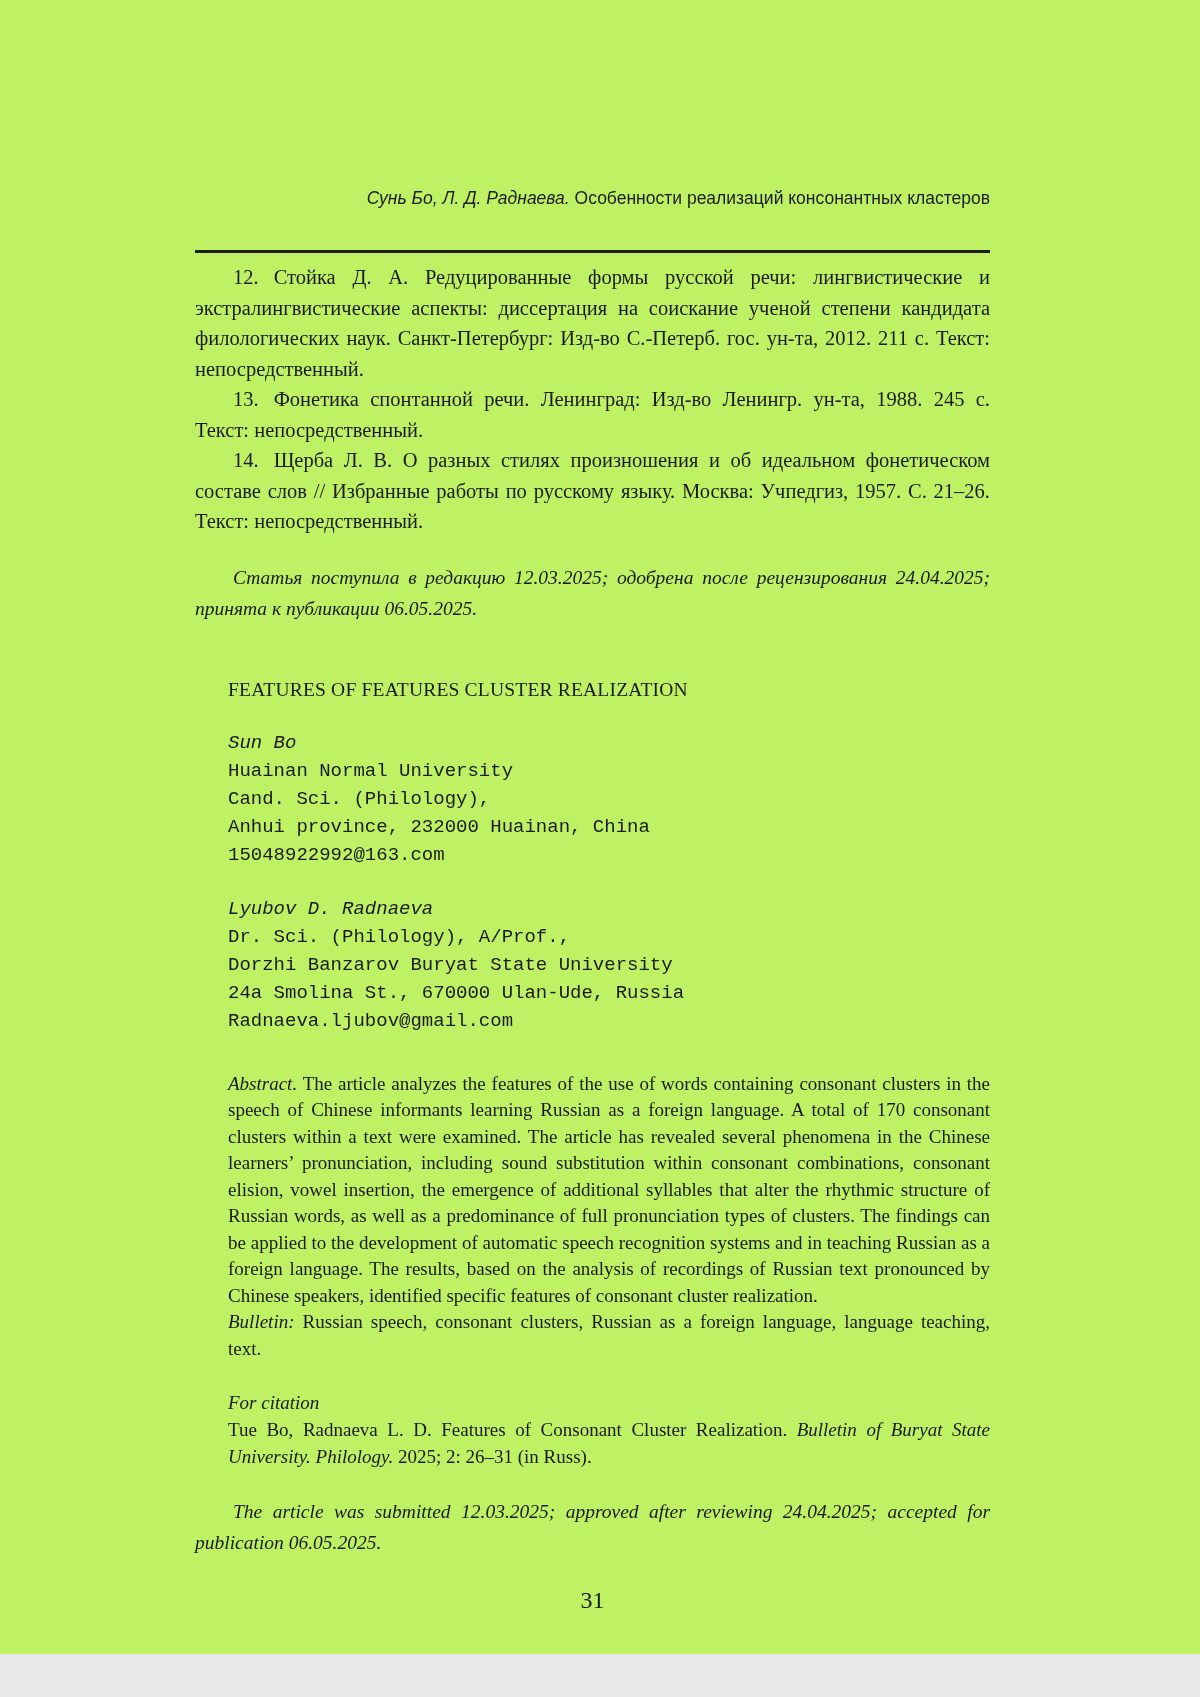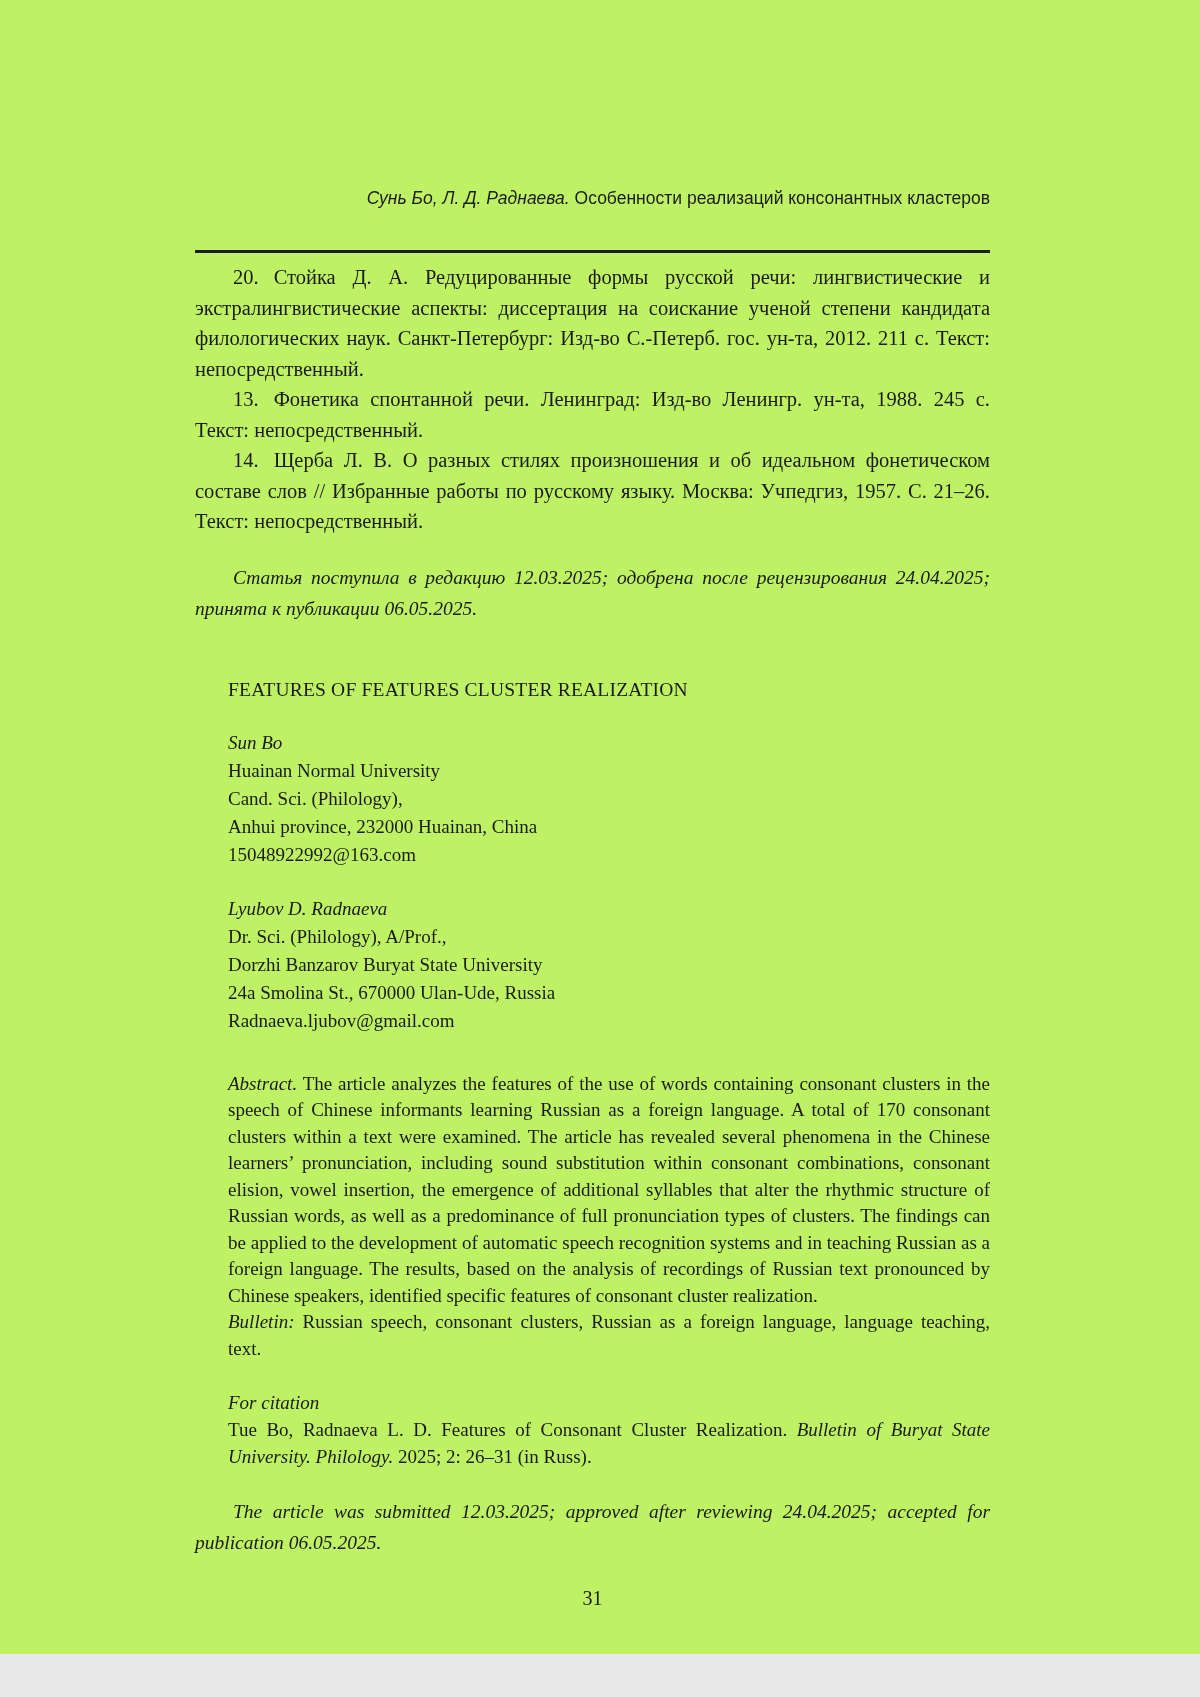--- a/index.html
+++ b/index.html
@@ -52,21 +52,21 @@
     text-indent: 38px;
   }
   
   .en { margin-left: 33px; font-size: 19px; }
   .en-title {
     margin: 53px 0 0 0;
     font-size: 19.5px;
     line-height: 26px;
     letter-spacing: 0.2px;
   }
-  .author-block { margin-top: 26px; }
+  .author-block { margin-top: 26px; font-family: Liberation Mono, monospace; }
   .author-block div { line-height: 28px; }
   .author-name { font-style: italic; }
   .abstract-block { margin-top: 36px; }
   .abstract-block p {
     margin: 0;
     font-size: 19px;
     line-height: 26.5px;
     text-align: justify;
   }
   .inline-label { font-style: italic; }
@@ -84,39 +84,39 @@
     margin: 26px 0 0 0;
     font-style: italic;
     font-size: 19.5px;
     line-height: 31px;
     text-align: justify;
     text-indent: 38px;
   }
   .page-number {
     margin-top: 29px;
     text-align: center;
-    font-size: 20px;
+    font-size: 24px;
   }
 </style>
 </head>
 <body>
 
 <div class="page">
   <div class="content">
 
     <div class="running-header">
       <span class="authors">Сунь Бо, Л. Д. Раднаева.</span>
       <span>Особенности реализаций консонантных кластеров</span>
     </div>
 
     <hr class="header-rule">
 
     <div class="refs">
       <p>
-        <span class="ref-num">20.</span><span>Стойка Д. А. Редуцированные формы русской речи: лингвистические и экстралингвистические аспекты: диссертация на соискание ученой степени кандидата филологических наук. Санкт-Петербург: Изд-во С.-Петерб. гос. ун-та, 2012. 211 с. Текст: непосредственный.</span>
+        <span class="ref-num">12.</span><span>Стойка Д. А. Редуцированные формы русской речи: лингвистические и экстралингвистические аспекты: диссертация на соискание ученой степени кандидата филологических наук. Санкт-Петербург: Изд-во С.-Петерб. гос. ун-та, 2012. 211 с. Текст: непосредственный.</span>
       </p>
       <p>
         <span class="ref-num">13.</span><span>Фонетика спонтанной речи. Ленинград: Изд-во Ленингр. ун-та, 1988. 245 с. Текст: непосредственный.</span>
       </p>
       <p>
         <span class="ref-num">14.</span><span>Щерба Л. В. О разных стилях произношения и об идеальном фонетическом составе слов // Избранные работы по русскому языку. Москва: Учпедгиз, 1957. С. 21–26. Текст: непосредственный.</span>
       </p>
     </div>
 
     <p class="note-ru">Статья поступила в редакцию 12.03.2025; одобрена после рецензирования 24.04.2025; принята к публикации 06.05.2025.</p>

